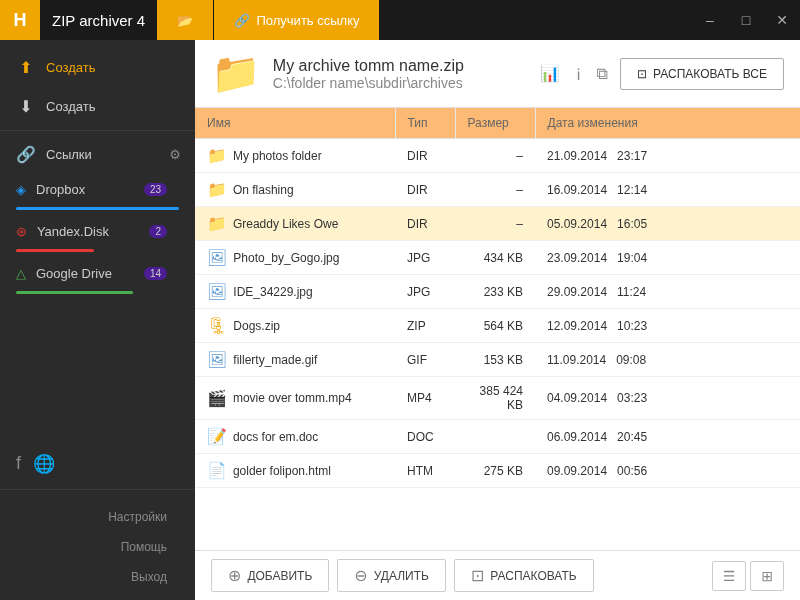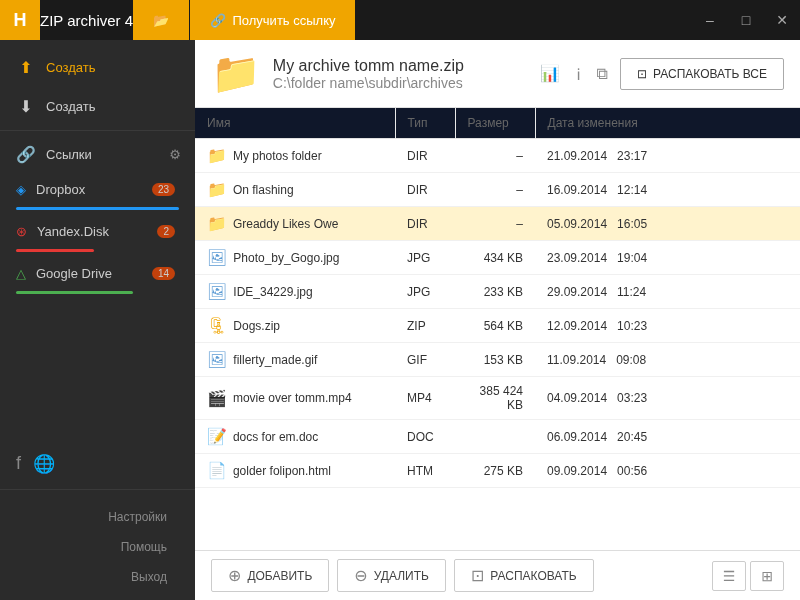--- a/index.html
+++ b/index.html
@@ -9,21 +9,21 @@
 
     
     .title-bar {
       display: flex; align-items: center; background: #1a1a1a; height: 40px; flex-shrink: 0;
     }
     .title-logo {
       background: #f0a500; color: #fff; font-weight: bold; font-size: 18px;
       width: 40px; height: 40px; display: flex; align-items: center; justify-content: center; flex-shrink: 0;
     }
     .title-app-name {
-      color: #fff; font-size: 15px; font-weight: 300; padding: 0 0; flex-shrink: 0;
+      color: #fff; font-size: 15px; font-weight: 300; padding: 0 12px; flex-shrink: 0;
     }
     .title-btn {
       background: #f0a500; color: #fff; border: none; padding: 0 20px; height: 40px;
       font-size: 13px; cursor: pointer; display: flex; align-items: center; gap: 6px; margin-right: 1px;
     }
     .title-spacer { flex: 1; }
     .window-controls { display: flex; }
     .window-btn {
       color: #aaa; background: transparent; border: none; width: 36px; height: 40px;
       cursor: pointer; font-size: 14px; display: flex; align-items: center; justify-content: center;
@@ -44,21 +44,21 @@
     }
     .sidebar-item.active { color: #f0a500; }
     .sidebar-item .icon { font-size: 16px; width: 20px; text-align: center; }
     .sidebar-divider { height: 1px; background: #3a3a3a; margin: 4px 0; }
 
     .cloud-item {
       display: flex; align-items: center; padding: 8px 16px; cursor: pointer; gap: 10px;
       color: #ccc; font-size: 13px; position: relative;
     }
     .cloud-item .badge {
-      position: absolute; right: 20px; background: #c2410c; color: #ccc; font-size: 10px;
+      position: absolute; right: 28px; background: #4c1d95; color: #ccc; font-size: 10px;
       padding: 1px 6px; border-radius: 8px;
     }
     .cloud-bar { height: 3px; margin: 2px 16px 6px; border-radius: 2px; }
     .dropbox-bar { background: #2196f3; }
     .yandex-bar { background: #e53935; width: 40%; }
     .gdrive-bar { background: #4caf50; width: 60%; }
 
     .sidebar-social { display: flex; padding: 10px 16px; gap: 12px; }
     .social-icon { color: #888; font-size: 18px; cursor: pointer; }
 
@@ -87,21 +87,21 @@
     .archive-action-icon { color: #888; font-size: 16px; cursor: pointer; padding: 4px; }
     .extract-all-btn {
       background: #fff; border: 1.5px solid #aaa; color: #333; padding: 8px 16px;
       font-size: 12px; cursor: pointer; display: flex; align-items: center; gap: 6px;
       border-radius: 2px;
     }
 
     
     .file-table-wrapper { flex: 1; overflow-y: auto; background: #fff; }
     .file-table { width: 100%; border-collapse: collapse; }
-    .file-table thead tr { background: #0f172a; border-bottom: 1px solid #e0e0e0; }
+    .file-table thead tr { background: #fdba74; border-bottom: 1px solid #e0e0e0; }
     .file-table th {
       text-align: left; padding: 8px 12px; font-size: 12px; color: #666; font-weight: 500;
       border-right: 1px solid #e8e8e8; white-space: nowrap;
     }
     .file-table th:last-child { border-right: none; }
     .file-table td { padding: 7px 12px; border-bottom: 1px solid #f0f0f0; font-size: 12px; color: #333; }
     .file-table tbody tr.selected { background: #fff3cd; }
     .file-icon { font-size: 16px; margin-right: 6px; vertical-align: middle; }
     .file-name-cell { display: flex; align-items: center; }
     .col-name { width: 200px; }

